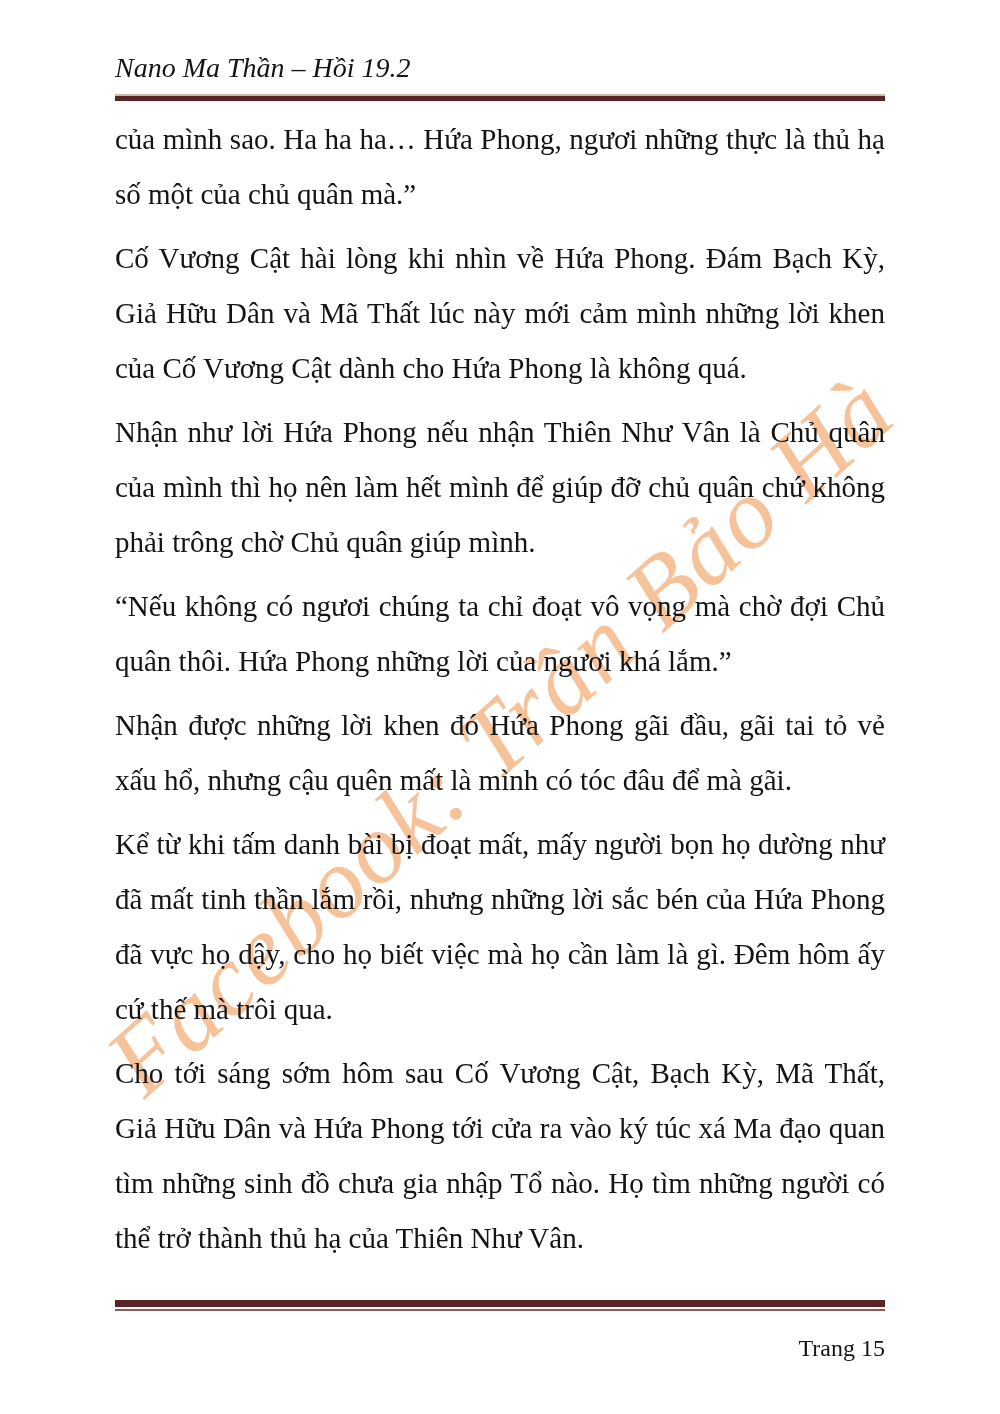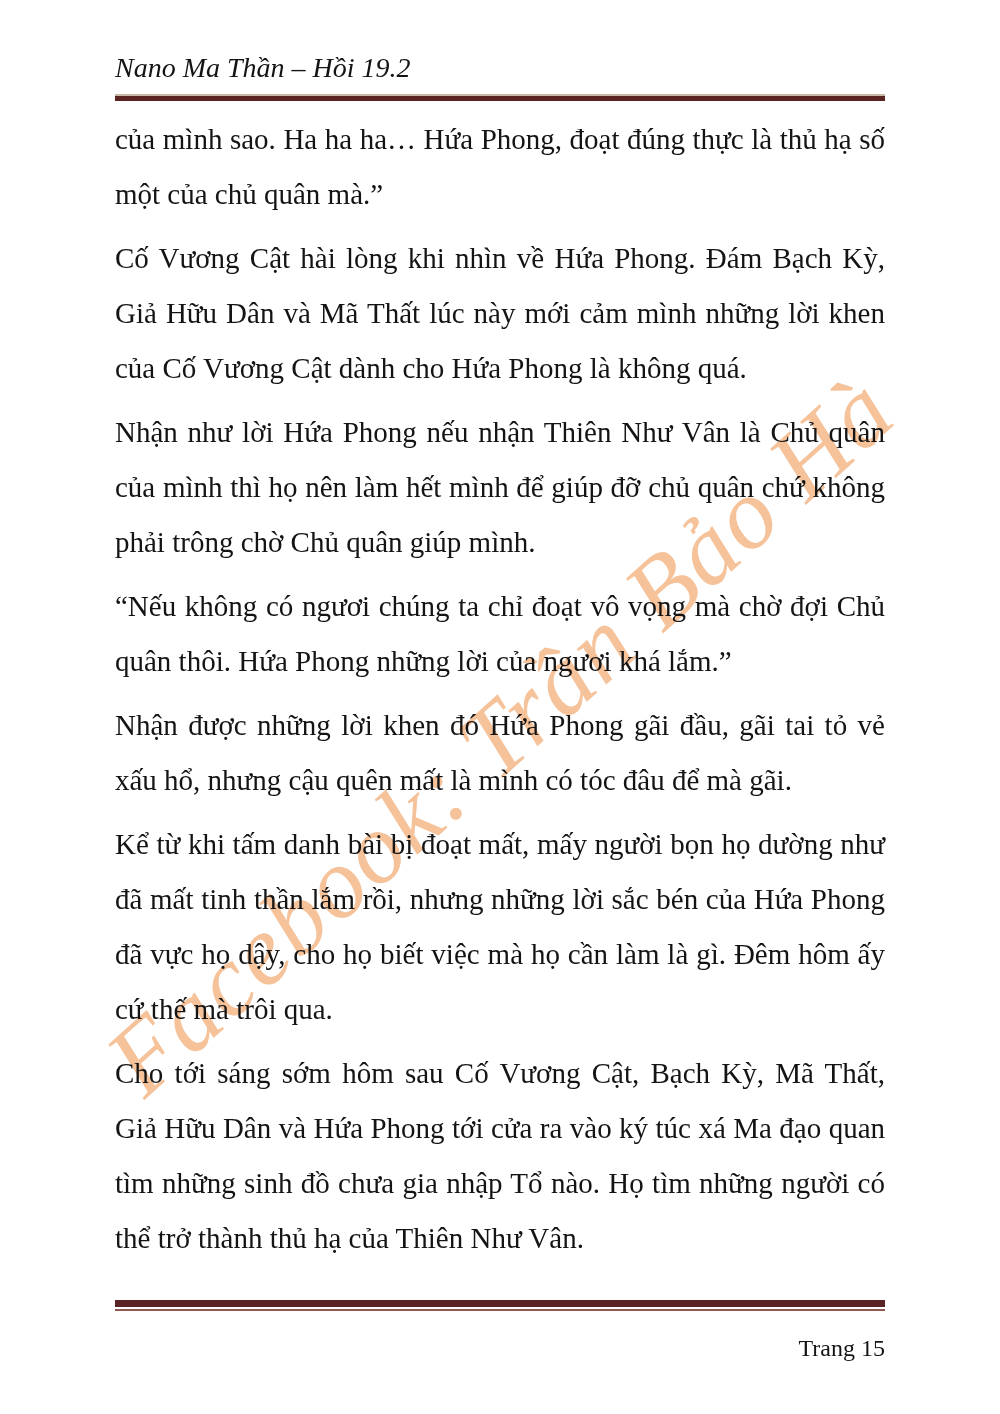--- a/index.html
+++ b/index.html
@@ -92,21 +92,21 @@
   <div class="watermark">Facebook: Trần Bảo Hà</div>
 
   <div class="header">
     <div class="header-row">
       <span>Nano Ma Thần – Hồi 19.2</span>
     </div>
     <div class="header-rule"></div>
   </div>
 
   <div class="main">
-    <p>của mình sao. Ha ha ha… Hứa Phong, đoạt đúng thực là thủ hạ số một của chủ quân mà.”</p>
+    <p>của mình sao. Ha ha ha… Hứa Phong, ngươi những thực là thủ hạ số một của chủ quân mà.”</p>
     <p>Cố Vương Cật hài lòng khi nhìn về Hứa Phong. Đám Bạch Kỳ, Giả Hữu Dân và Mã Thất lúc này mới cảm mình những lời khen của Cố Vương Cật dành cho Hứa Phong là không quá.</p>
     <p>Nhận như lời Hứa Phong nếu nhận Thiên Như Vân là Chủ quân của mình thì họ nên làm hết mình để giúp đỡ chủ quân chứ không phải trông chờ Chủ quân giúp mình.</p>
     <p>“Nếu không có ngươi chúng ta chỉ đoạt vô vọng mà chờ đợi Chủ quân thôi. Hứa Phong những lời của ngươi khá lắm.”</p>
     <p>Nhận được những lời khen đó Hứa Phong gãi đầu, gãi tai tỏ vẻ xấu hổ, nhưng cậu quên mất là mình có tóc đâu để mà gãi.</p>
     <p>Kể từ khi tấm danh bài bị đoạt mất, mấy người bọn họ dường như đã mất tinh thần lắm rồi, nhưng những lời sắc bén của Hứa Phong đã vực họ dậy, cho họ biết việc mà họ cần làm là gì. Đêm hôm ấy cứ thế mà trôi qua.</p>
     <p>Cho tới sáng sớm hôm sau Cố Vương Cật, Bạch Kỳ, Mã Thất, Giả Hữu Dân và Hứa Phong tới cửa ra vào ký túc xá Ma đạo quan tìm những sinh đồ chưa gia nhập Tổ nào. Họ tìm những người có thể trở thành thủ hạ của Thiên Như Vân.</p>
   </div>
 
   <div class="footer">
     <div class="footer-band"></div>

